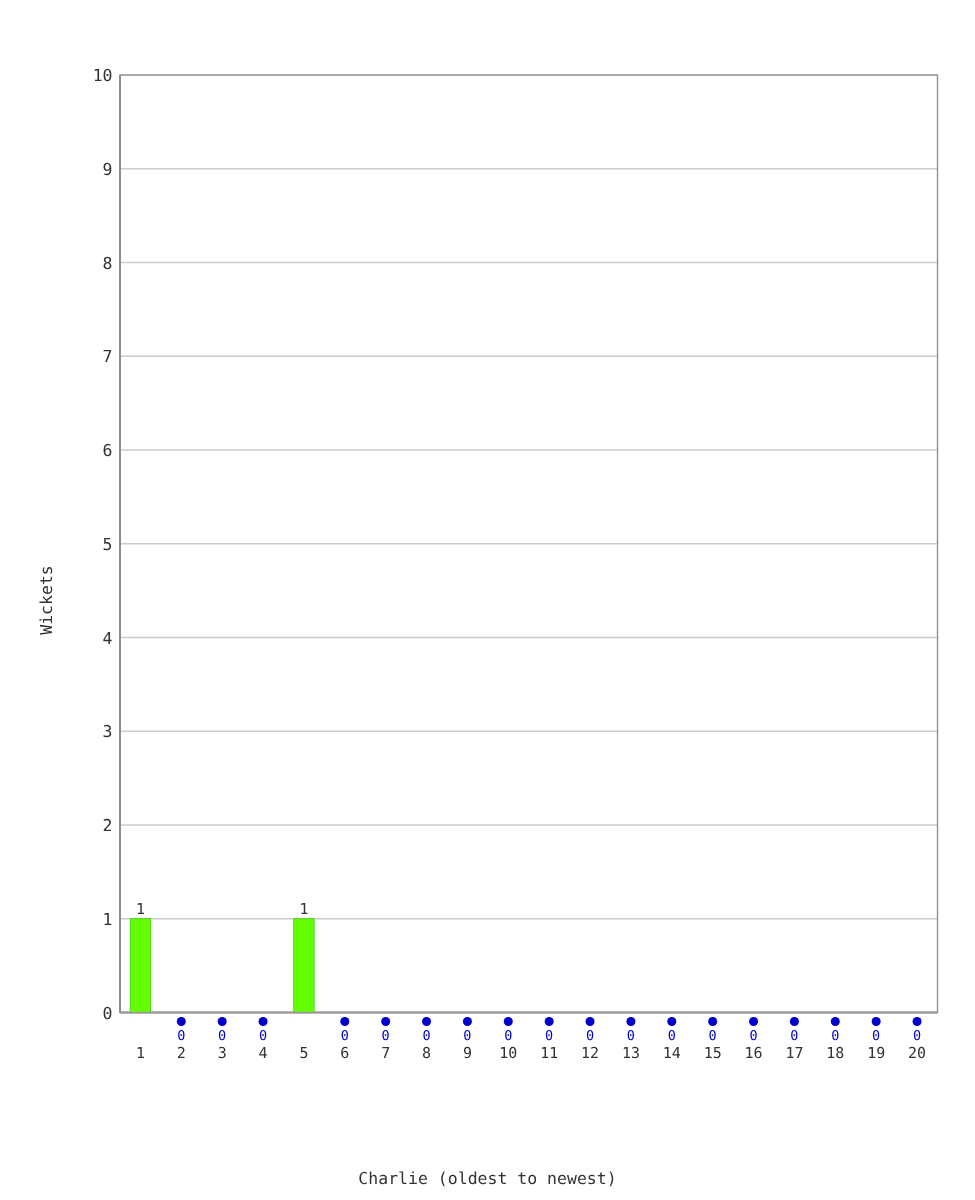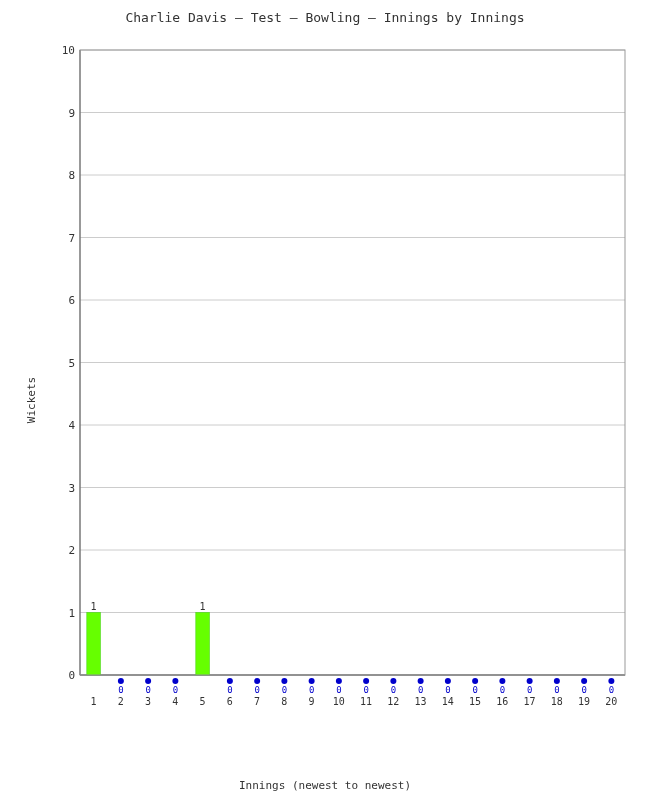--- a/index.html
+++ b/index.html
@@ -58,23 +58,22 @@
     }
     svg.chart-svg {
       width: 100%;
       height: 100%;
     }
   </style>
 </head>
 <body>
 
 <div class="chart-container">
-  <div class="chart-title">Charlie Davis – Test – Bowling – Innings by Innings</div>
   <div class="y-axis-label">Wickets</div>
-  <div class="x-axis-label">Innings (newest to newest)</div>
+  <div class="x-axis-label">Charlie (oldest to newest)</div>
 
   <div class="chart-area">
     <svg class="chart-svg" id="main-chart">
     <rect x="0" y="0" width="585" height="690" fill="white"></rect>
         <line x1="30" y1="635" x2="575" y2="635" stroke="#cccccc" stroke-width="1"></line>
         <text x="25" y="639" text-anchor="end" font-size="11" font-family="monospace" fill="#333">0</text>
         <line x1="30" y1="572.5" x2="575" y2="572.5" stroke="#cccccc" stroke-width="1"></line>
         <text x="25" y="576.5" text-anchor="end" font-size="11" font-family="monospace" fill="#333">1</text>
         <line x1="30" y1="510" x2="575" y2="510" stroke="#cccccc" stroke-width="1"></line>
         <text x="25" y="514" text-anchor="end" font-size="11" font-family="monospace" fill="#333">2</text>

